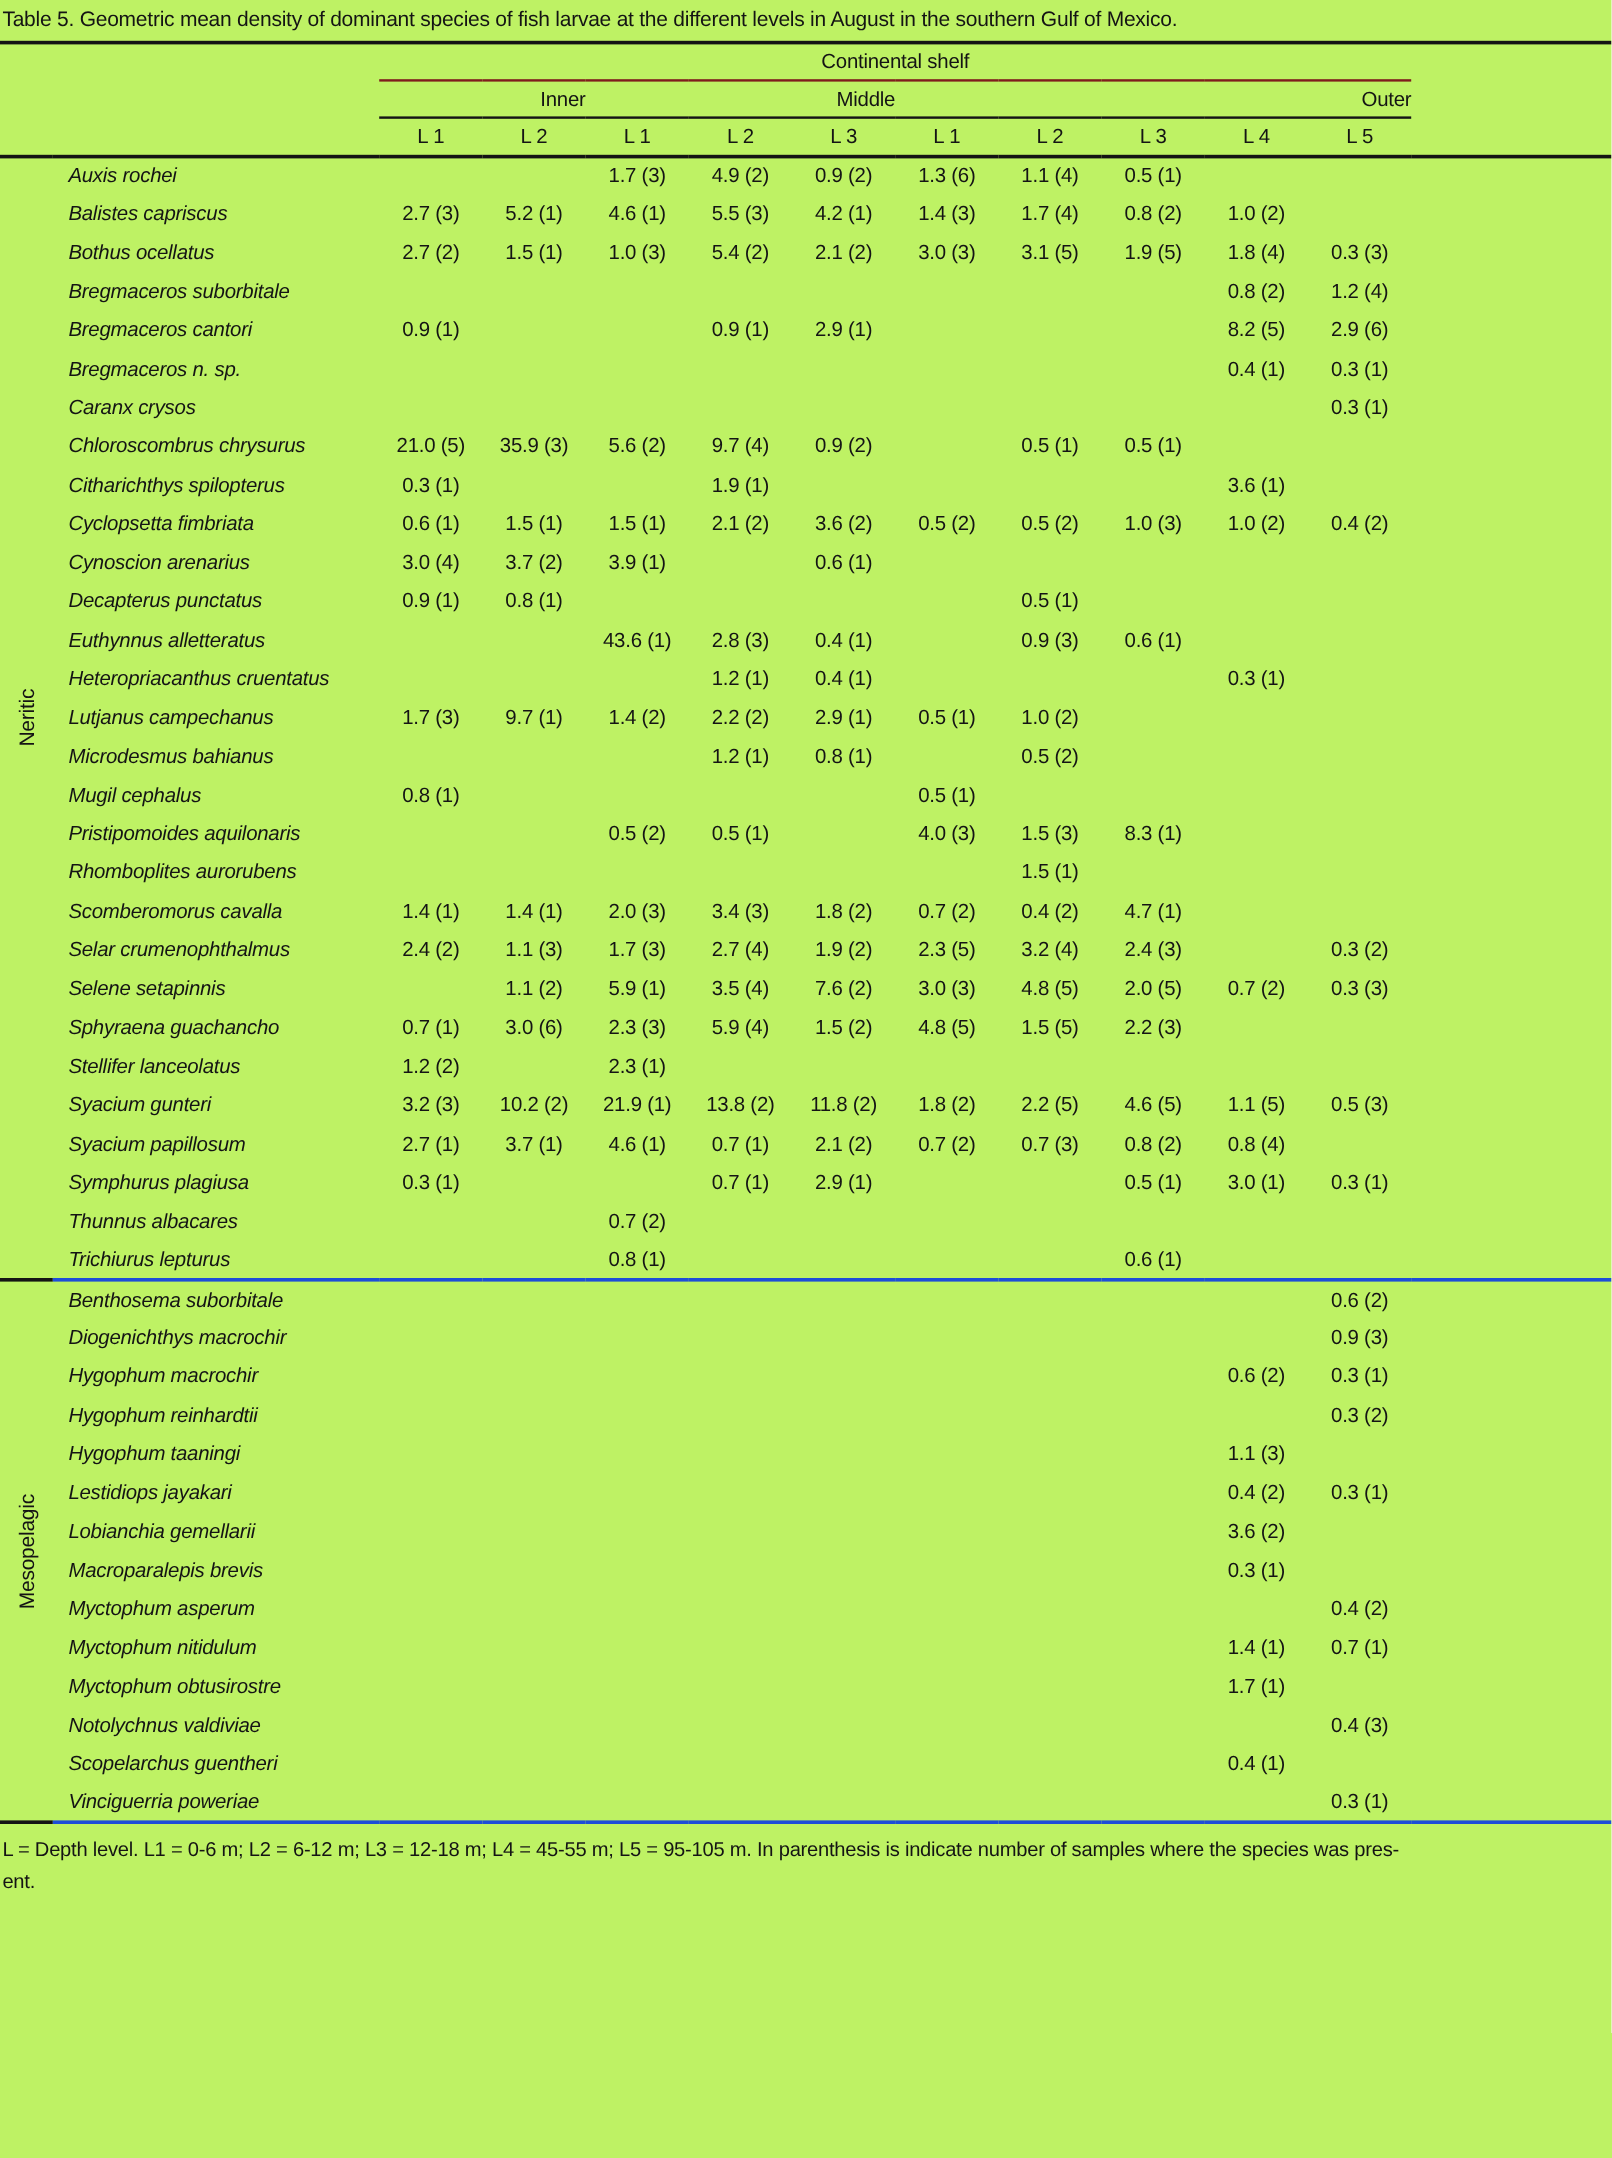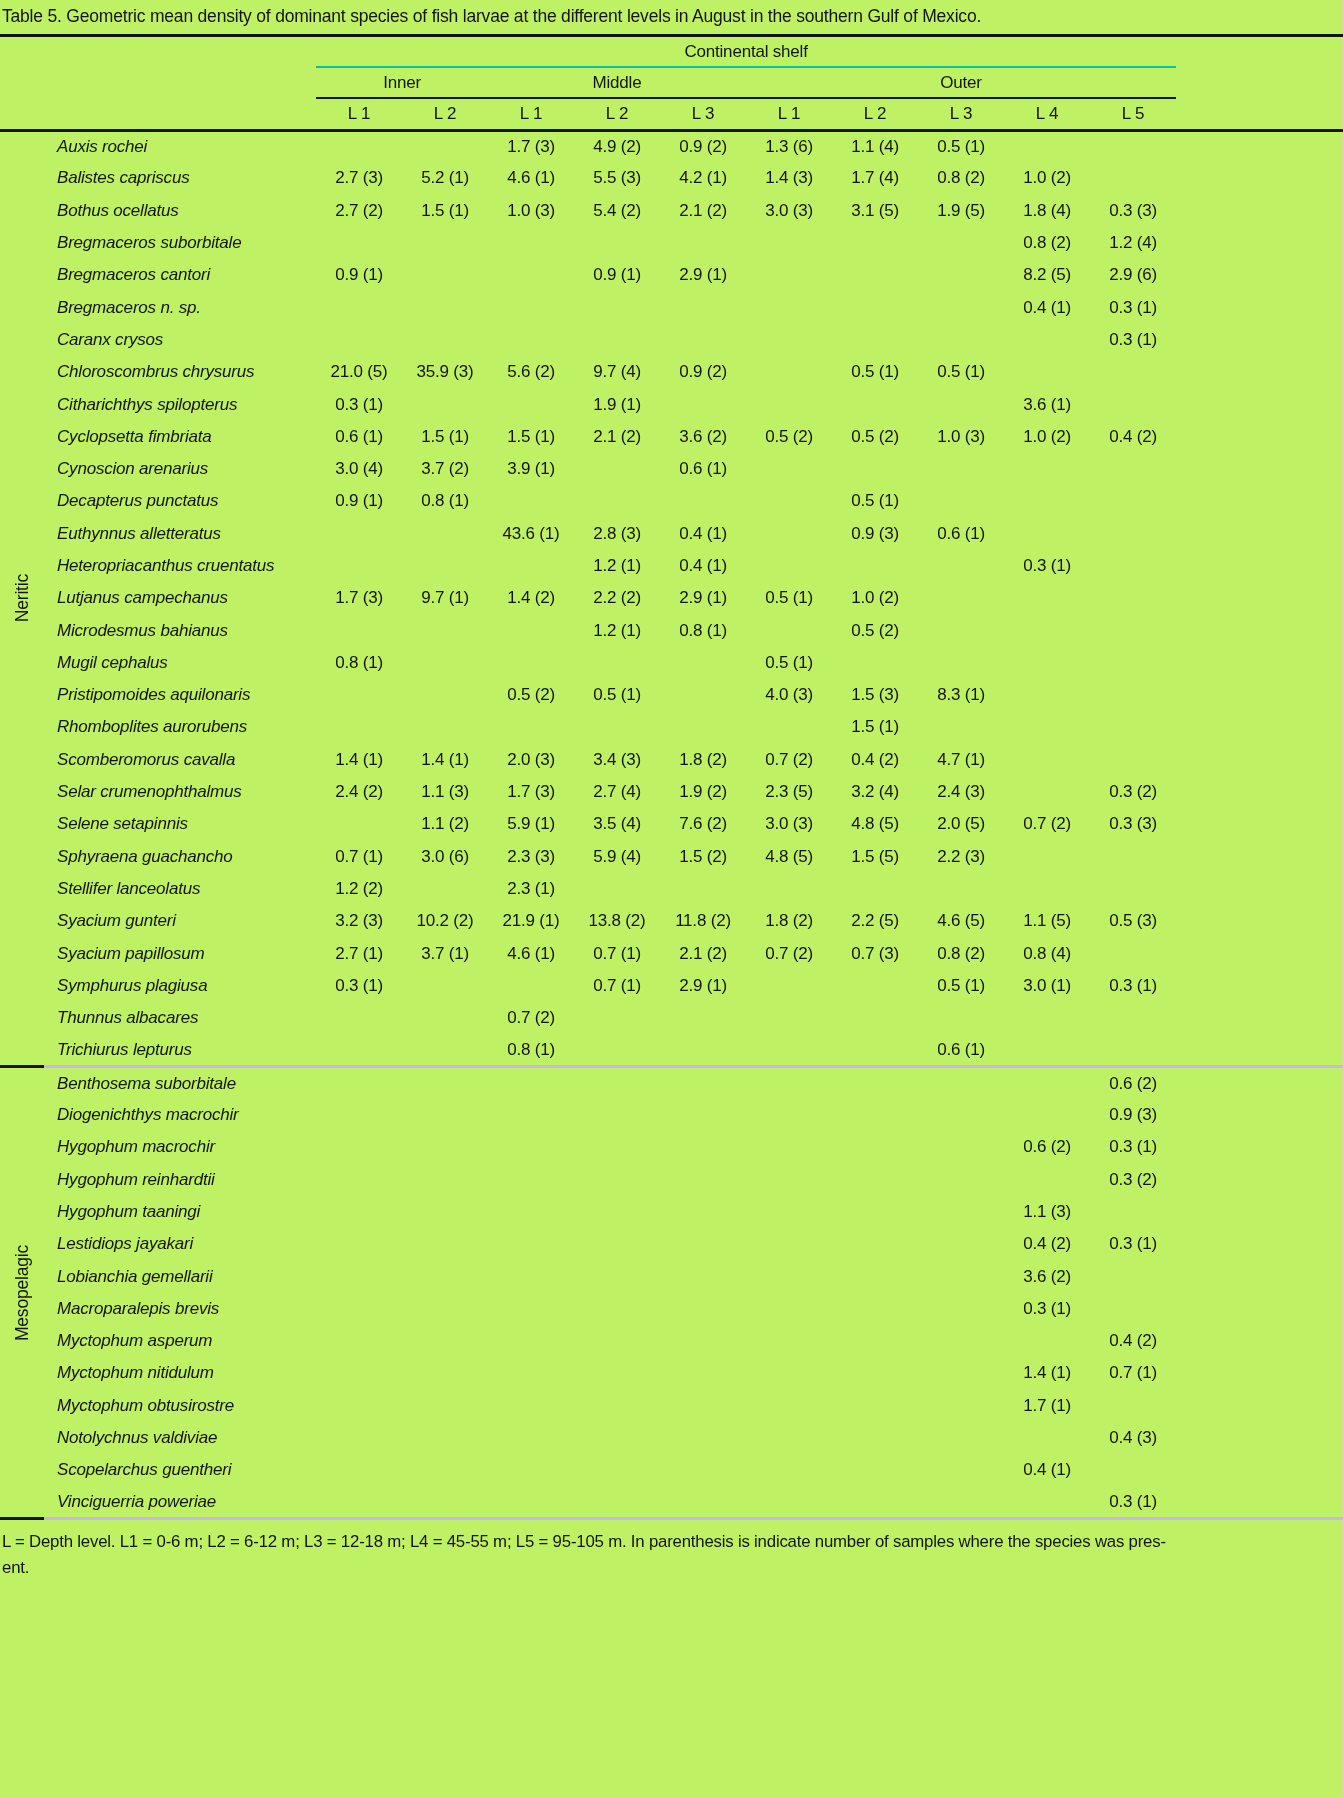--- a/index.html
+++ b/index.html
@@ -3,26 +3,26 @@
 <meta charset="utf-8">
 <style>
   * { margin:0; padding:0; box-sizing:border-box; }
   html,body { background:#fff; }
   body { font-family:"Liberation Sans","DejaVu Sans",sans-serif; color:#141414; }
   .page { width:1343px; height:1798px; background:#bef264; padding-top:4px; overflow:hidden; }
   .table-title { font-size:17.5px; letter-spacing:-0.2px; padding:2px 0 7px 2px; border-bottom:3px solid #141414; white-space:nowrap; }
   table.tbl { width:1343px; table-layout:fixed; border-collapse:collapse; }
   .tbl th, .tbl td { font-weight:normal; font-size:17px; letter-spacing:-0.2px; padding:0; }
   .r-shelf th { height:30px; vertical-align:middle; text-align:center; }
-  .r-shelf th.shelf { border-bottom:2px solid #14b8a6; }
-  .r-zones th { height:31px; vertical-align:middle; text-align:center; }
+  .r-shelf th.shelf { border-bottom:2px solid #7f1d1d; }
+  .r-zones th { height:31px; vertical-align:middle; text-align:right; }
   .r-zones th.zone { border-bottom:2px solid #141414; }
   .r-levels th { height:32px; vertical-align:middle; border-bottom:3px solid #141414; }
   tbody.section { border-bottom:3px solid #141414; }
-  tbody.section > tr:last-child > td { border-bottom:3px solid #c4b5fd; }
+  tbody.section > tr:last-child > td { border-bottom:3px solid #1d4ed8; }
   tbody.section td { height:32.3px; vertical-align:middle; }
   td.seclabel { text-align:center; vertical-align:middle; border-bottom:3px solid #141414; }
   .vert { writing-mode:vertical-rl; transform:rotate(180deg); margin:0 auto; font-size:17.5px; }
   td.species { font-style:italic; text-align:left; padding-left:13px; white-space:nowrap; overflow:hidden; }
   td.val { text-align:center; white-space:nowrap; }
   .footnote { margin-top:9px; font-size:16.8px; letter-spacing:-0.2px; line-height:26px; padding-left:2px; }
 </style>
 </head>
 <body>
 

